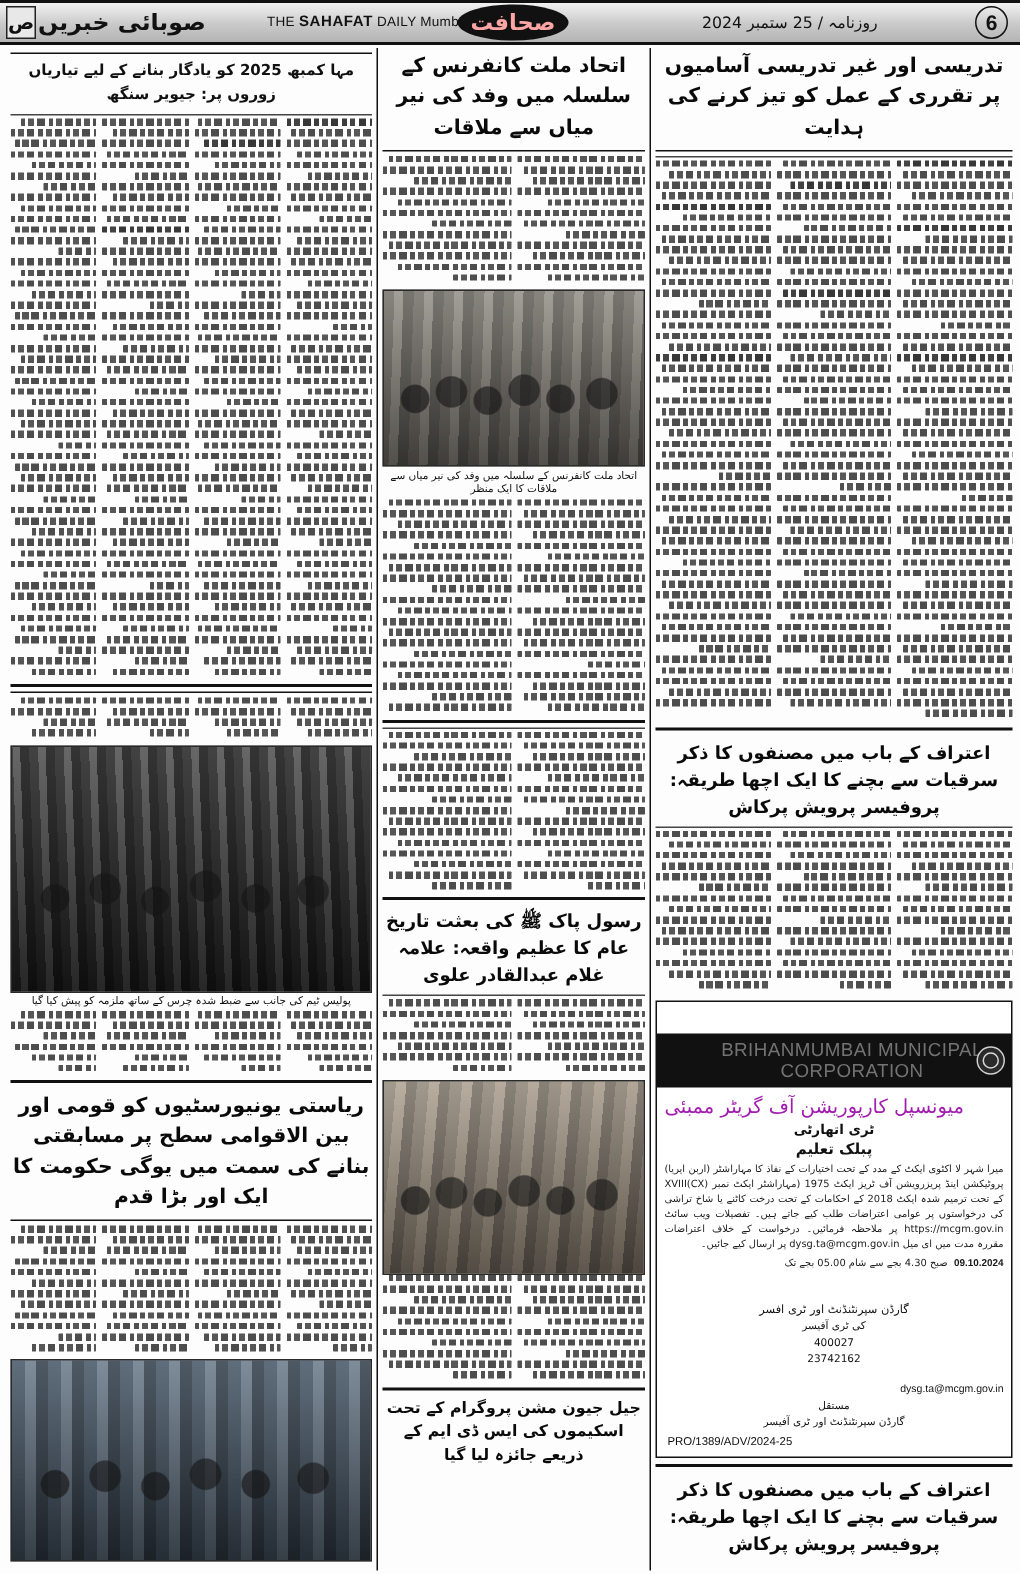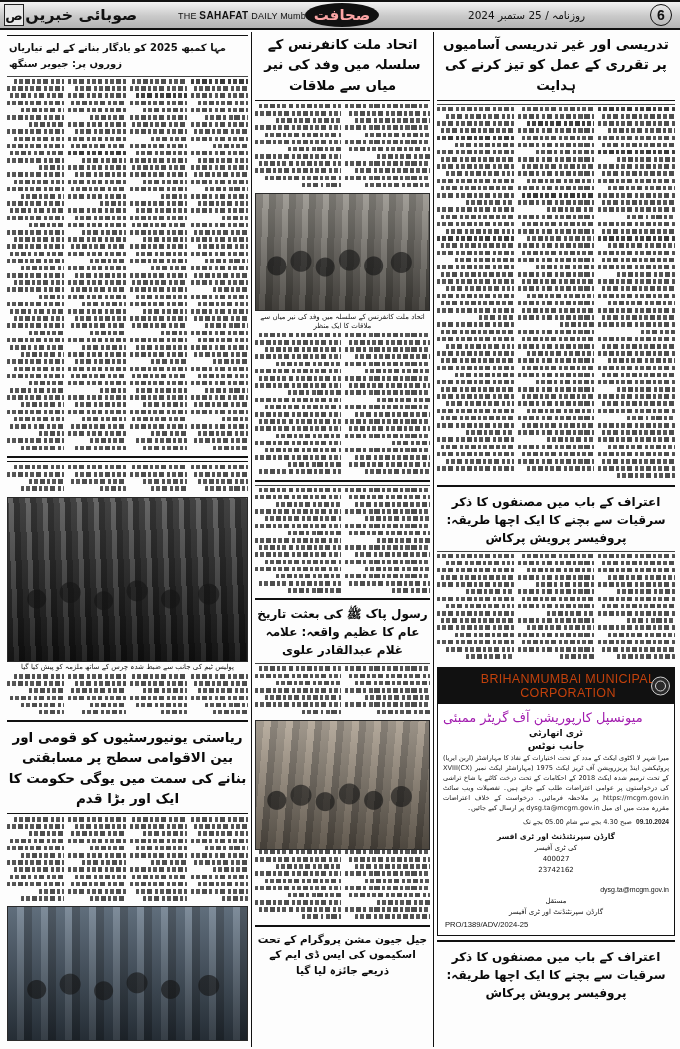--- a/index.html
+++ b/index.html
@@ -90,21 +90,21 @@
     line-height: 1.5; text-align: center;
     padding: 2px 1px;
   }
   .hl-xl { font-size: 15px; }
   .hl-lg { font-size: 13.5px; }
   .hl-md { font-size: 12px; }
   .hl-sm { font-size: 10.5px; }
   .sub {
     font-family: "DejaVu Sans", sans-serif;
     font-weight: bold; font-size: 10px; color: #111;
-    text-align: left; line-height: 1.55; padding: 1px 2px 3px 2px;
+    text-align: center; line-height: 1.55; padding: 1px 2px 3px 2px;
   }
   .rule { border-top: 1.1px solid #111; margin: 3px 0; }
   .rule-thick { border-top: 2px solid #111; margin: 4px 0; }
   .rule-thin { border-top: 0.7px solid #444; margin: 2px 0; }
 
   
   .txtcols { display: flex; flex-direction: row; gap: 4px; direction: rtl; }
   .txtcol { flex: 1; }
   .lines { display: block; }
   .ln {
@@ -159,45 +159,45 @@
   }
   .caption {
     font-size: 7px; color: #111; text-align: center;
     padding: 1.5px 2px; line-height: 1.35;
     font-family: "DejaVu Sans", sans-serif;
   }
 
   
   .ad { border: 1.6px solid #111; margin-top: 6px; background: #fff; }
   .ad-head {
-    background: #111; color: #c2410c; text-align: center;
+    background: #111; color: #737373; text-align: center;
     font-family: "Liberation Sans", sans-serif;
     font-size: 12.5px; letter-spacing: 0.3px;
-    padding: 3.5px 2px 4px 26px; position: relative; direction: ltr;
+    padding: 3.5px 2px 4px 26px; position: relative; direction: ltr; margin-top: 21px;
   }
   .ad-seal {
     position: absolute; right: 4px; top: 50%; transform: translateY(-50%);
     width: 19px; height: 19px; border-radius: 50%;
     border: 1.3px solid #cfcfcf; background: #2a2a2a;
     display: flex; align-items: center; justify-content: center;
   }
   .ad-seal i {
     width: 11px; height: 11px; border-radius: 50%;
     border: 1px solid #d8d8d8; display: block;
   }
   .ad-body { padding: 4px 5px 5px 5px; direction: rtl; }
   .ad-t1 { text-align: left; font-size: 13px; font-weight: normal; color: #a21caf;
            font-family: "DejaVu Sans", sans-serif; line-height: 1.5; }
   .ad-t2 { text-align: center; font-size: 9px; font-weight: bold; color: #111; margin-top: 1px;
            font-family: "DejaVu Sans", sans-serif; }
   .ad-t3 { text-align: center; font-size: 10px; font-weight: bold; color: #111; margin-top: 2px;
            font-family: "DejaVu Sans", sans-serif; }
   .ad-p { font-size: 6.6px; color: #1a1a1a; line-height: 1.5; text-align: justify; margin-top: 3px;
           font-family: "DejaVu Sans", sans-serif; }
-  .ad-sign { font-size: 7.6px; font-weight: bold; text-align: center; line-height: 1.65; margin-top: 3px;
+  .ad-sign { font-size: 7.6px; font-weight: normal; text-align: center; line-height: 1.65; margin-top: 19px;
              font-family: "DejaVu Sans", sans-serif; color: #111; }
   .ad-contact { font-size: 7px; text-align: center; line-height: 1.6; color: #111;
                 font-family: "DejaVu Sans", sans-serif; }
   .mono { font-family: "Liberation Sans", sans-serif; direction: ltr; display: inline-block; }
   .pro-no {
     font-family: "Liberation Sans", sans-serif; font-size: 7.6px;
     direction: ltr; text-align: left; padding: 2px 2px 1px 2px; color: #111;
   }
   .blk { font-weight: bold; }
   .hr-black { border-top: 2.2px solid #111; margin: 3px 0; }
@@ -466,21 +466,21 @@
       <div class="ad">
         <div class="ad-head">
           <span>BRIHANMUMBAI MUNICIPAL CORPORATION</span>
           <span class="ad-seal">
               <i></i>
             </span>
         </div>
         <div class="ad-body">
           <div class="ad-t1">میونسپل کارپوریشن آف گریٹر ممبئی</div>
           <div class="ad-t2">ٹری اتھارٹی</div>
-          <div class="ad-t3">جانب نوٹس</div>
+          <div class="ad-t3">پبلک تعلیم</div>
           <div class="ad-p">میرا شہر لا اکٹوی ایکٹ کے مدد کے تحت اختیارات کے نفاذ کا مہاراشٹر (اربن ایریا) پروٹیکشن اینڈ پریزرویشن آف ٹریز ایکٹ 1975 (مہاراشٹر ایکٹ نمبر (CX)XVIII کے تحت ترمیم شدہ ایکٹ 2018 کے احکامات کے تحت درخت کاٹنے یا شاخ تراشی کی درخواستوں پر عوامی اعتراضات طلب کیے جاتے ہیں۔ تفصیلات ویب سائٹ https://mcgm.gov.in پر ملاحظہ فرمائیں۔ درخواست کے خلاف اعتراضات مقررہ مدت میں ای میل dysg.ta@mcgm.gov.in پر ارسال کیے جائیں۔</div>
           <div class="ad-p">
             <span class="mono blk">09.10.2024</span>
             &nbsp;<span>صبح 4.30 بجے سے شام 05.00 بجے تک</span>
           </div>
           <div class="ad-sign">گارڈن سپرنٹنڈنٹ اور ٹری افسر</div>
           <div class="ad-contact">کی ٹری آفیسر</div>
           <div class="ad-contact">400027</div>
           <div class="ad-contact">23742162</div>
           <div class="ad-contact mono">dysg.ta@mcgm.gov.in</div>

